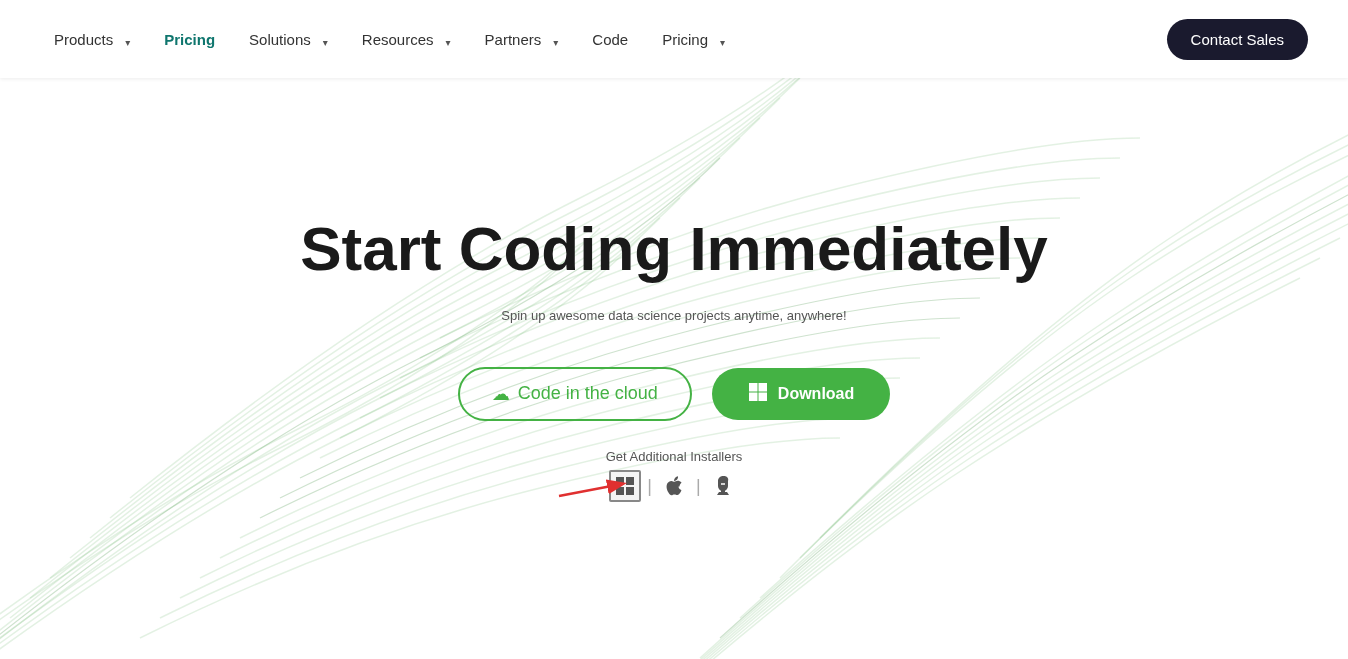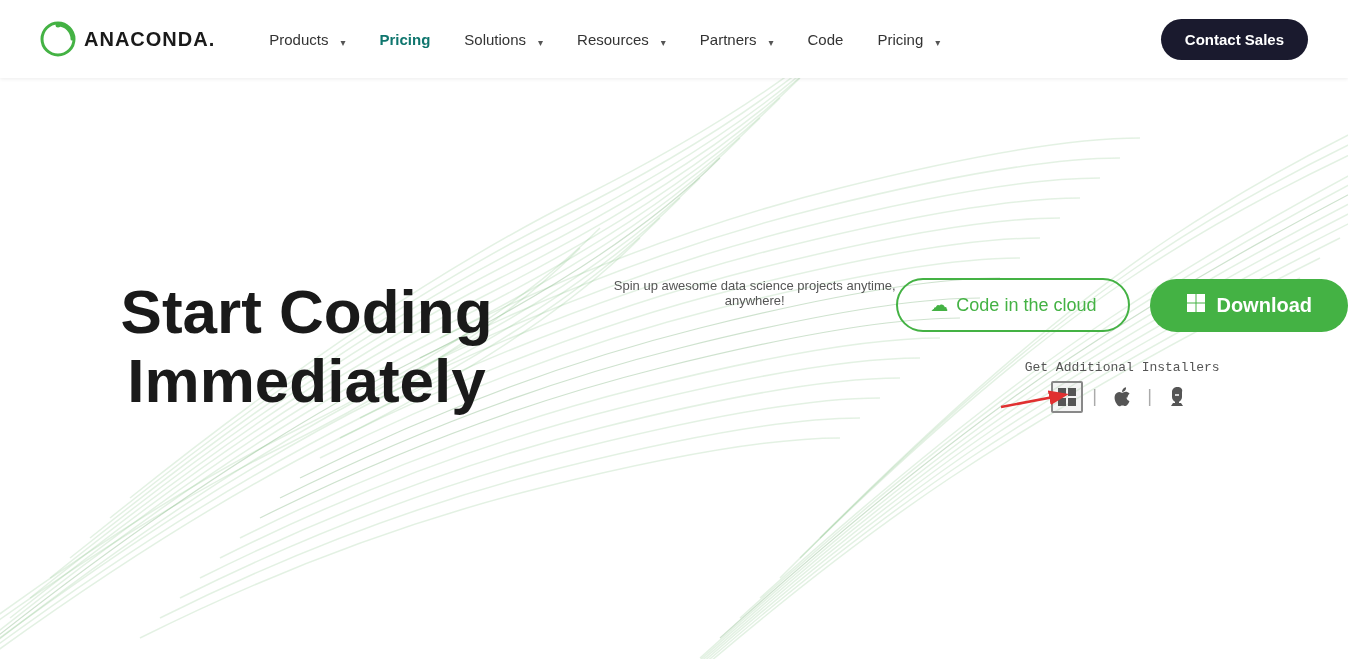--- a/index.html
+++ b/index.html
@@ -56,21 +56,21 @@
     .nav-item.active { color: #0f766e; font-weight: 600; }
     .contact-btn {
       background: #1a1a2e;
       color: #fff;
       border: none;
       border-radius: 30px;
       padding: 12px 24px;
       font-size: 15px;
       cursor: pointer;
       white-space: nowrap;
-      font-weight: 700;
+      font-weight: 400;
     }
 
     
     .hero {
       position: relative;
       width: 1348px;
       height: 581px;
       overflow: hidden;
       background: #fff;
       display: flex;
@@ -85,22 +85,22 @@
       top: 0; left: 0;
       width: 100%; height: 100%;
       z-index: 0;
     }
 
     
     .hero-content {
       position: relative;
       z-index: 2;
       display: flex;
-      flex-direction: row;
-      align-items: flex-start;
+      flex-direction: column;
+      align-items: center;
       text-align: center;
       margin-top: -20px;
     }
     .hero-title {
       font-size: 62px;
       font-weight: 700;
       color: #1a1a1a;
       line-height: 1.1;
       margin-bottom: 24px;
     }
@@ -125,21 +125,21 @@
     }
     .btn-download {
       display: flex;
       align-items: center;
       gap: 10px;
       padding: 14px 36px;
       border: none;
       border-radius: 40px;
       background: #44b244;
       color: #fff;
-      font-size: 20px;
+      font-size: 16px;
       cursor: pointer;
       white-space: nowrap;
       font-weight: 600;
     }
     .additional-label {
       font-size: 13px;
       color: #555;
     }
     .installer-icons {
       display: flex;
@@ -173,35 +173,26 @@
       align-items: flex-start;
       gap: 0;
     }
     .installers-block {
       display: flex;
       flex-direction: column;
       align-items: center;
       gap: 6px;
       margin-top: 0;
       position: relative;
-      font-family: Liberation Mono, monospace;
     }
   </style>
 </head>
 <body>
 
 <nav class="navbar">
-  <div class="logo-area">
-    <svg class="logo-icon" viewBox="0 0 36 36">
-      <circle cx="18" cy="18" r="16" fill="none" stroke="#44b244" stroke-width="3"></circle>
-      <path d="M18 4 A14 14 0 0 1 32 18" fill="none" stroke="#44b244" stroke-width="3" stroke-linecap="round"></path>
-      <circle cx="18" cy="4" r="2.5" fill="#44b244"></circle>
-    </svg>
-    <span class="logo-text">ANACONDA.</span>
-  </div>
   <div class="nav-links">
     <div class="nav-item">
       <span>Products</span>
       <span class="chevron">▾</span>
     </div>
     <div class="nav-item active">
       <span>Pricing</span>
     </div>
     <div class="nav-item">
       <span>Solutions</span>

